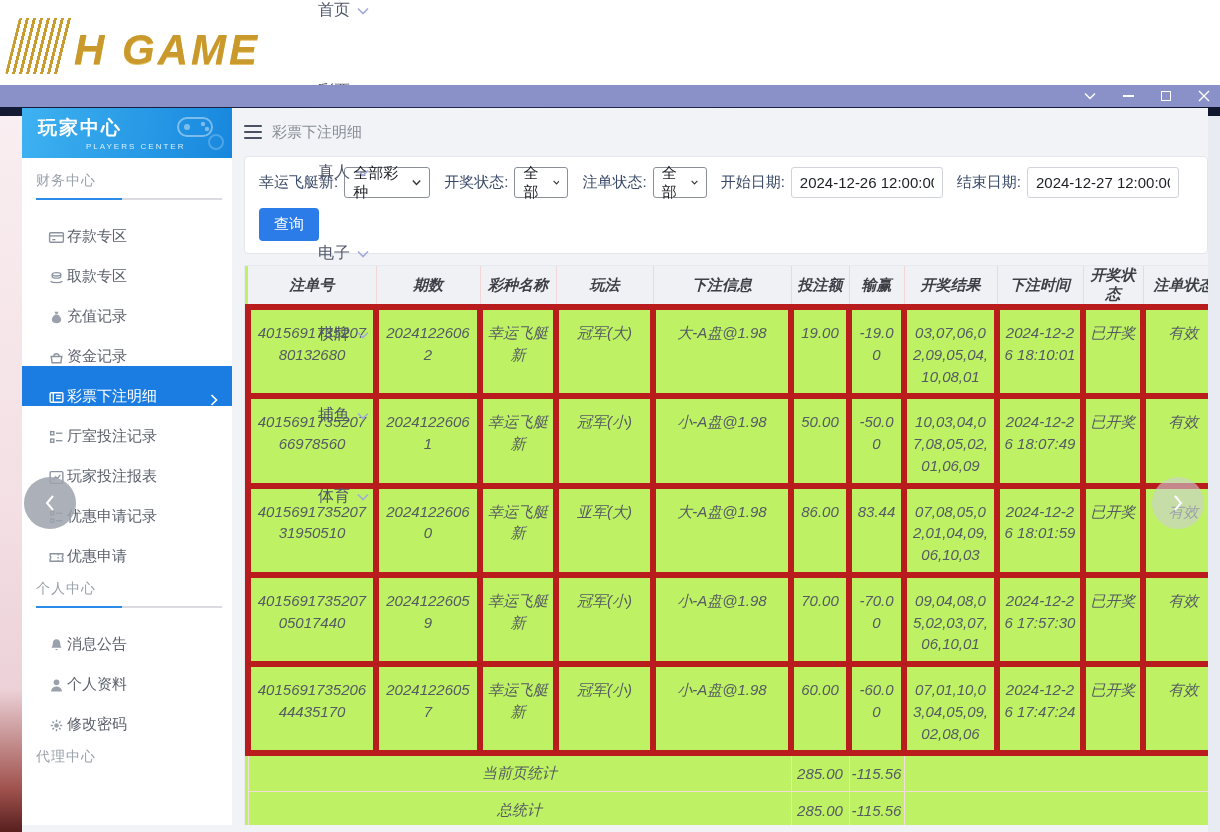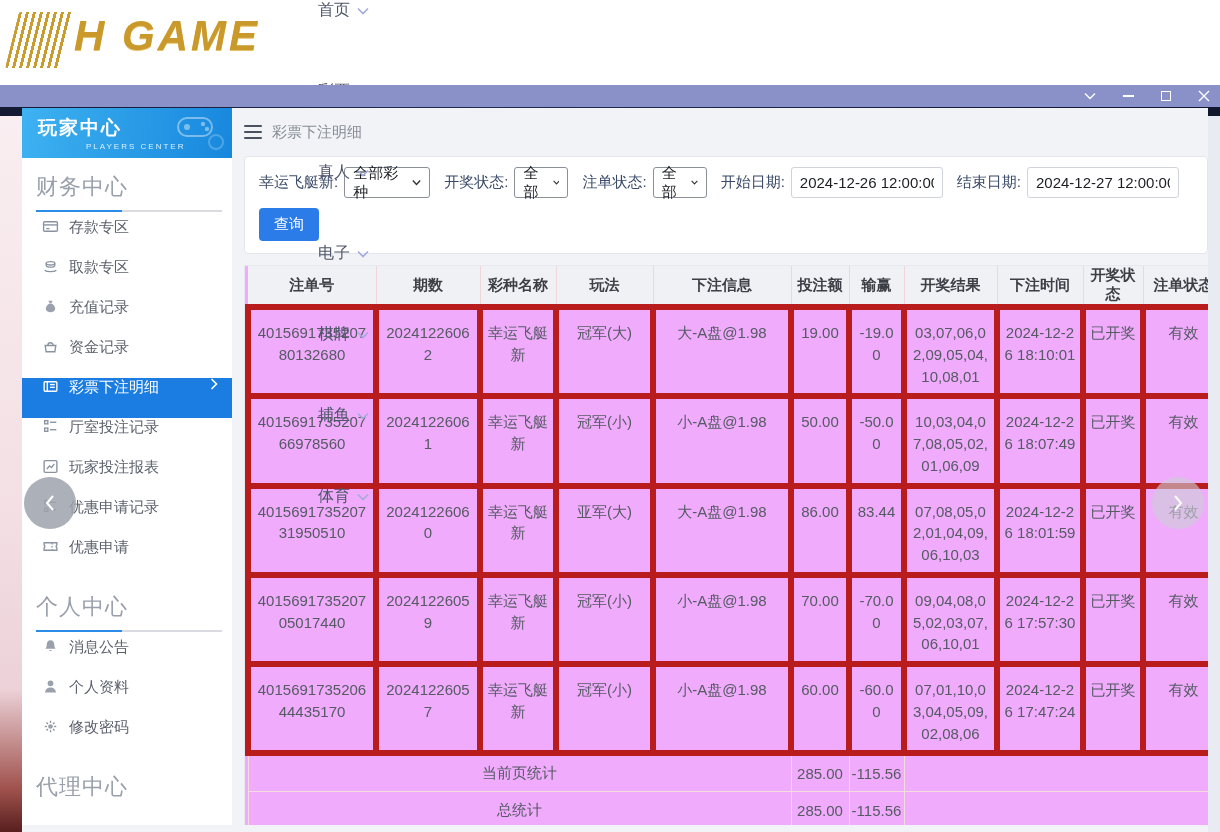--- a/index.html
+++ b/index.html
@@ -1,21 +1,21 @@
 <!DOCTYPE html>
 <html><head>
 <meta charset="utf-8">
 <style>
   * { margin:0; padding:0; box-sizing:border-box; }
   html,body { width:1220px; height:832px; overflow:hidden; }
   body { font-family:"Liberation Sans","DejaVu Sans",sans-serif; background:#f2f3f7; position:relative; }
 
   
   .topbar { position:absolute; left:0; top:0; width:1220px; height:85px; background:#ffffff; z-index:5; }
-  .logo { position:absolute; left:12px; top:12px; height:62px; display:flex; align-items:flex-start; cursor:pointer; }
+  .logo { position:absolute; left:12px; top:12px; height:62px; display:flex; align-items:flex-end; cursor:pointer; }
   .logo-stripes { width:54px; height:56px; margin-right:8px; border-radius:2px;
       background:repeating-linear-gradient(90deg,#c99c30 0 3px, rgba(0,0,0,0) 3px 7px);
       transform:skewX(-14deg); }
   .logo-text { font-size:42px; font-weight:bold; font-style:italic; letter-spacing:3px; color:#c9992b;
       text-shadow:0 1px 0 #e7c168; }
   .nav { position:absolute; left:318px; top:0; height:85px; display:flex; align-items:flex-start; gap:60px;flex-direction:column; }
   .nav-item { display:flex; align-items:center; gap:7px; font-size:16px; color:#4e5568; cursor:pointer; }
   .nav-chev { width:12px; height:8px; }
 
   
@@ -35,24 +35,24 @@
   
   .app { position:absolute; left:22px; top:108px; width:1186px; height:717px; display:flex; background:#f2f3f7; }
 
   
   .sidebar { width:210px; flex:none; background:#ffffff; position:relative; }
   .sb-header { height:50px; background:linear-gradient(100deg,#3eb2f1 0%,#1787dd 100%); padding:7px 0 0 16px; position:relative; overflow:hidden; }
   .sb-title { color:#ffffff; font-size:19px; font-weight:bold; letter-spacing:2px; }
   .sb-sub { color:#d9f0ff; font-size:8px; letter-spacing:2px; margin-top:1px;padding-left:48px; }
   .sb-pad { position:absolute; right:8px; top:6px; opacity:.75; }
   .sb-section-head { padding:14px 10px 0 14px; }
-  .sb-section-title { font-size:22px; color:#9aa0ab; letter-spacing:1px; }
+  .sb-section-title { font-size:14px; color:#9aa0ab; letter-spacing:1px; }
   .sb-underline { margin-top:8px; height:2px; background:linear-gradient(90deg,#2a8ce8 0 86px,#d9dbe0 86px 100%); }
   .sb-menu { margin-top:6px; }
-  .sb-item { height:40px; display:flex; align-items:flex-start; padding-left:20px; gap:10px; font-size:15px; color:#5a5f6b; cursor:pointer; position:relative; }
+  .sb-item { height:40px; display:flex; align-items:flex-end; padding-left:26px; gap:2px; font-size:15px; color:#5a5f6b; cursor:pointer; position:relative; }
   .sb-item .mi { width:17px; height:17px; flex:none; }
   .sb-item.active { background:#1b7de2; color:#ffffff; }
   .sb-item.active .mi * { stroke:#ffffff; }
   .item-chev { position:absolute; right:14px; width:8px; height:12px; }
 
   .mi * { stroke:#8b93a0; fill:none; stroke-width:1.3; }
   .mi .fl { fill:#9aa1ac; stroke:none; }
 
   
   .nav-circle { position:absolute; width:52px; height:52px; border-radius:50%; display:flex; align-items:center; justify-content:center; z-index:9; cursor:pointer; }
@@ -67,21 +67,21 @@
 
   .filter-panel { width:964px; background:#ffffff; border:1px solid #e3e6ec; border-radius:4px; padding:10px 14px 12px 14px; margin-top:6px; }
   .f-row { display:flex; align-items:center; }
   .flabel { font-size:15px; color:#3a4a68; margin-right:6px; white-space:nowrap; }
   .sel { height:31px; border:1px solid #8a8f98; border-radius:3px; background:#fff; display:inline-flex; align-items:center; justify-content:space-between; padding:0 8px; font-size:15px; color:#1c1e24; cursor:pointer; margin-right:14px; }
   .sel-chev { width:11px; height:7px; margin-left:10px; }
   .w132 { width:132px;align-items:center; } .w70 { width:70px; } .w58 { width:58px; }
   .dinput { height:31px; width:152px; border:1px solid #d0d3da; border-radius:3px; font-size:15px; color:#1c1e24; padding:0 8px; margin-right:14px; font-family:inherit; }
   .btn-query { margin-top:10px; background:#2b7ce9; color:#fff; border:none; border-radius:4px; height:33px; padding:0 15px; font-size:15px; cursor:pointer; font-family:inherit; }
 
-  .table-panel { width:964px; margin-top:11px; background:#f0abfc; border:1px solid #e8e9ef; border-right:none; overflow:hidden; }
+  .table-panel { width:964px; margin-top:11px; background:#bef264; border:1px solid #e8e9ef; border-right:none; overflow:hidden;font-style:italic; }
   table { table-layout:fixed; width:976px; border-collapse:collapse; font-size:15px; color:#555a63; }
   th { background:#f0f1f5; color:#3c3f45; font-weight:bold; height:41px; border:1px solid #efd7d7; border-top:none; padding:0 2px; }
   th:first-child, td:first-child { border-left:none; }
   tbody.rows td { border:6px solid #b91c1c; text-align:center; vertical-align:top; padding:12px 4px 6px 4px; word-break:break-all; line-height:1.45; height:76px; }
   tbody.sums td { border:1px solid #f2dcdc; text-align:center; vertical-align:middle; height:38px; word-break:break-all; }
   tbody.sums td.sum-empty { border-right:none; }
 </style>
 </head>
 <body>
 

